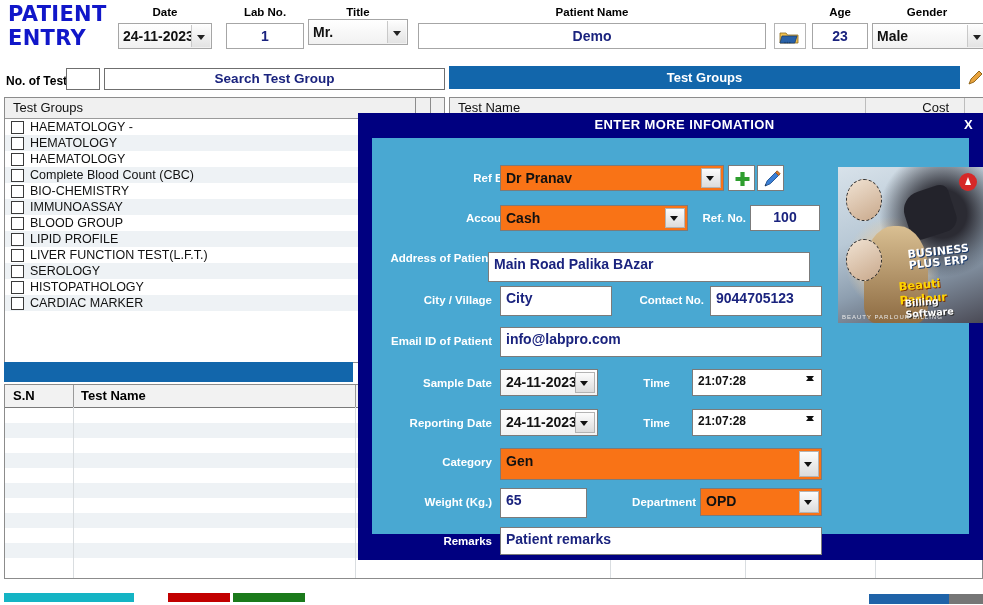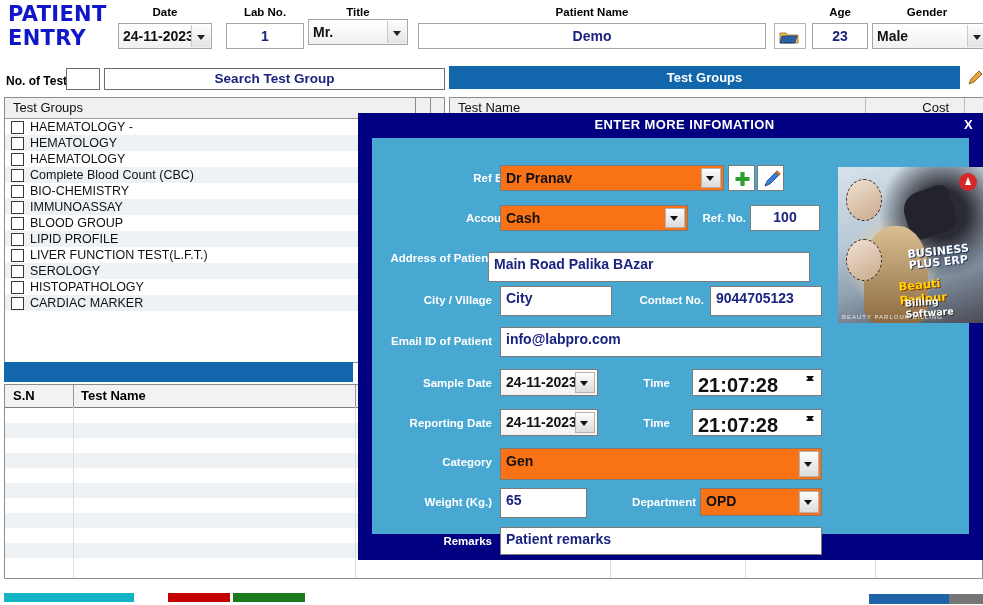--- a/index.html
+++ b/index.html
@@ -343,21 +343,21 @@
     border-right: 4px solid transparent;
     border-top: 5px solid #111;
   }
   .fspin {
     position: absolute;
     box-sizing: border-box;
     border: 1px solid #7b7b7b;
     background: #ffffff;
     color: #111;
     font-weight: bold;
-    font-size: 20px;
+    font-size: 12px;
     padding: 4px 24px 4px 5px;
     overflow: hidden;
     white-space: nowrap;
   }
   .spin {
     position: absolute;
     right: 2px; top: 2px; bottom: 2px; width: 17px;
   }
   .spin .up { top:0; }
   .spin .dn { bottom:0; }

